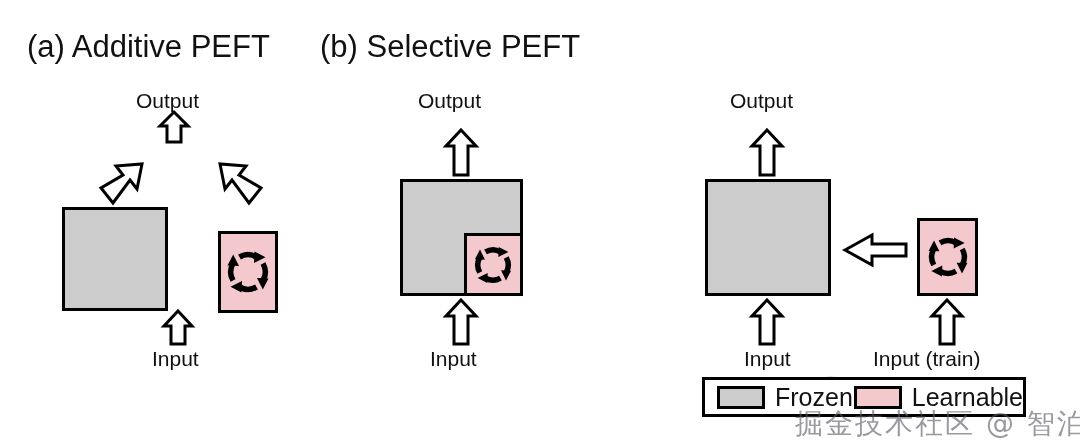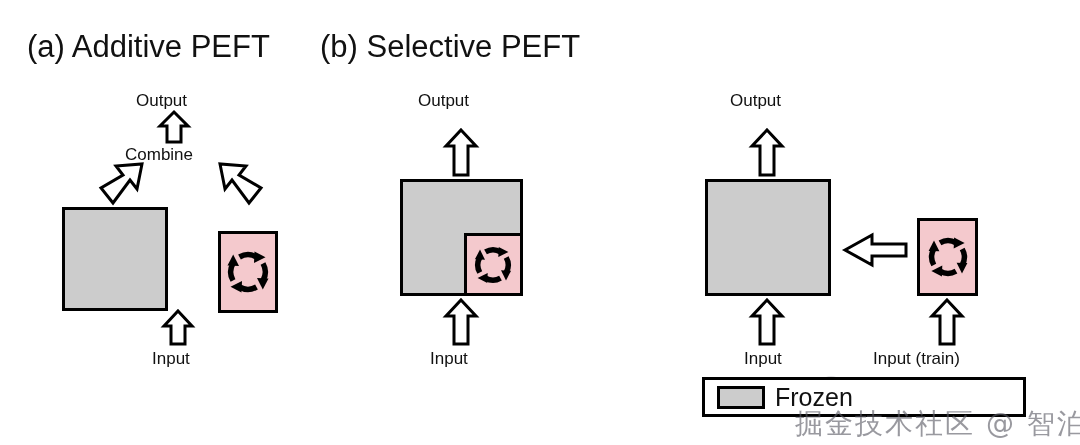--- a/index.html
+++ b/index.html
@@ -32,21 +32,21 @@
     color: #111111;
     font-family: "Liberation Sans", sans-serif;
   }
   #title-a { left: 27px;  top: 30px; }
   #title-b { left: 320px; top: 30px; }
   #title-c { left: 614px; top: 30px; }
 
   
   .lbl {
     position: absolute;
-    font-size: 17px;
+    font-size: 21px;
     line-height: 28px;
     white-space: nowrap;
     color: #111111;
   }
 
   
   .box {
     position: absolute;
     box-sizing: border-box;
     border: 3px solid #000000;
@@ -156,21 +156,20 @@
 </style>
 </head>
 <body>
 
 <div id="figure">
 
   <div class="panel-title" id="title-a">(a) Additive PEFT</div>
   <div class="panel-title" id="title-b">(b) Selective PEFT</div>
 
   <div class="lbl" style="left:136px; top:87px;">Output</div>
-  <div class="lbl" style="left:125px; top:141px;">Combine</div>
   <div class="lbl" style="left:152px; top:345px;">Input</div>
 
   <div class="box frozen" id="a-frozen"></div>
   <div class="box learn" id="a-learn"></div>
 
   <div class="lbl" style="left:418px; top:87px;">Output</div>
   <div class="lbl" style="left:430px; top:345px;">Input</div>
 
   <div class="box frozen" id="b-frozen"></div>
   <div class="box learn" id="b-learn"></div>
@@ -260,17 +259,21 @@
 
   <div class="watermark" id="wm-back">人工智能 知识库</div>
   <div id="wm-logo"></div>
 
   <div id="legend">
     <div class="legend-entry">
       <span class="legend-swatch frozen"></span>
       <span class="legend-text">Frozen</span>
     </div>
     <div id="legend-gap"></div>
+    <div class="legend-entry">
+      <span class="legend-swatch learn"></span>
+      <span class="legend-text">Learnable</span>
+    </div>
   </div>
 
   <div class="watermark" id="wm-front">掘金技术社区 @ 智泊AI</div>
 
 </div>
 
 </body></html>

